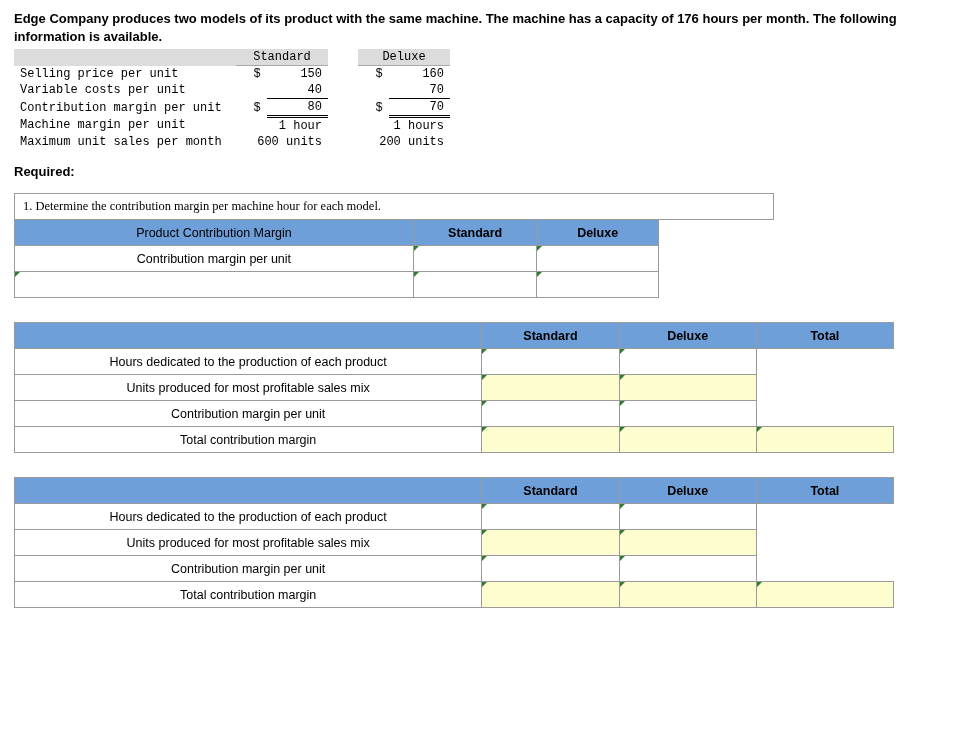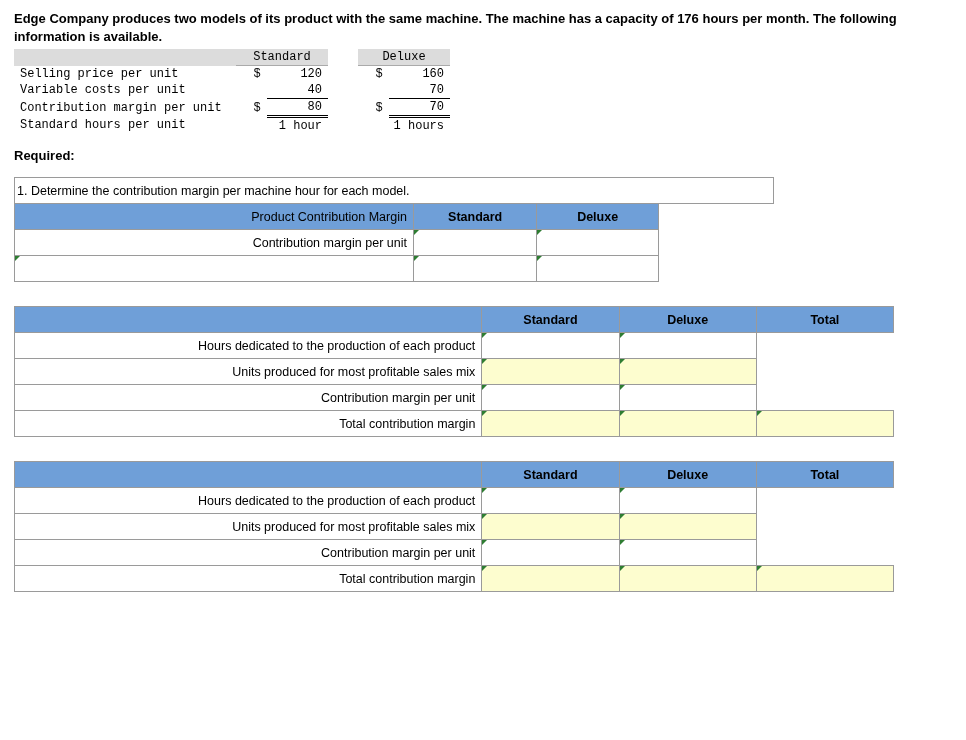--- a/index.html
+++ b/index.html
@@ -35,51 +35,51 @@
     height: 19px;
     text-align: left;
     background: #fff;
   }
   .ans-table .blue-head {
     background: #6f9fd8;
     text-align: center;
     font-weight: bold;
     color: #000;
   }
-  .ans-table .label { text-align: right; font-weight: normal; width: 440px;}
+  .ans-table .label { text-align: center; font-weight: normal; width: 440px;}
   .ans-table .num-col { width: 120px; }
   .ans-table .yellow { background: #fdfdcf; }
   .tri-cell { position: relative; }
   .tri-cell::before {
     content: "";
     position: absolute;
     left: 0; top: 0;
     border-style: solid;
     border-width: 5px 5px 0 0;
     border-color: #2e7d32 transparent transparent transparent;
   }
-  .q-text td { border: 1px solid #9a9a9a; padding: 3px 2px; background:#fff;}
+  .q-text td { border: 1px solid #9a9a9a; padding: 3px 8px; background:#fff;font-family:Liberation Serif, serif;}
 </style>
 </head>
 <body>
 
 <div class="intro">Edge Company produces two models of its product with the same machine. The machine has a capacity of 176 hours per month. The following information is available.</div>
 
 <table class="data-table">
   <tbody>
       <tr>
     <td style="background:#dcdcdc; width:210px;">&nbsp;</td>
     <td class="hdr" colspan="2" style="width:80px;">Standard</td>
     <td style="width:18px;"></td>
     <td class="hdr" colspan="2" style="width:80px;">Deluxe</td>
   </tr>
   <tr>
     <td>Selling price per unit</td>
     <td class="num" style="width:18px;">$</td>
-    <td class="num" style="width:48px;">120</td>
+    <td class="num" style="width:48px;">150</td>
     <td></td>
     <td class="num" style="width:18px;">$</td>
     <td class="num" style="width:48px;">160</td>
   </tr>
   <tr>
     <td>Variable costs per unit</td>
     <td class="num"></td>
     <td class="num" style="border-bottom:1px solid #000;">40</td>
     <td></td>
     <td class="num"></td>
@@ -87,24 +87,30 @@
   </tr>
   <tr>
     <td>Contribution margin per unit</td>
     <td class="num">$</td>
     <td class="num" style="border-bottom:3px double #000;margin-top:24px;">80</td>
     <td></td>
     <td class="num">$</td>
     <td class="num" style="border-bottom:3px double #000;">70</td>
   </tr>
   <tr>
-    <td>Standard hours per unit</td>
+    <td>Machine margin per unit</td>
     <td class="num" colspan="2">1 hour</td>
     <td></td>
     <td class="num" colspan="2">1 hours</td>
+  </tr>
+  <tr>
+    <td>Maximum unit sales per month</td>
+    <td class="num" colspan="2">600 units</td>
+    <td></td>
+    <td class="num" colspan="2">200 units</td>
   </tr>
 </tbody>
   </table>
 
 <div class="required">Required:</div>
 
 <div class="ans-wrap">
 
 <table class="ans-table" style="width:760px;">
   <tbody>

